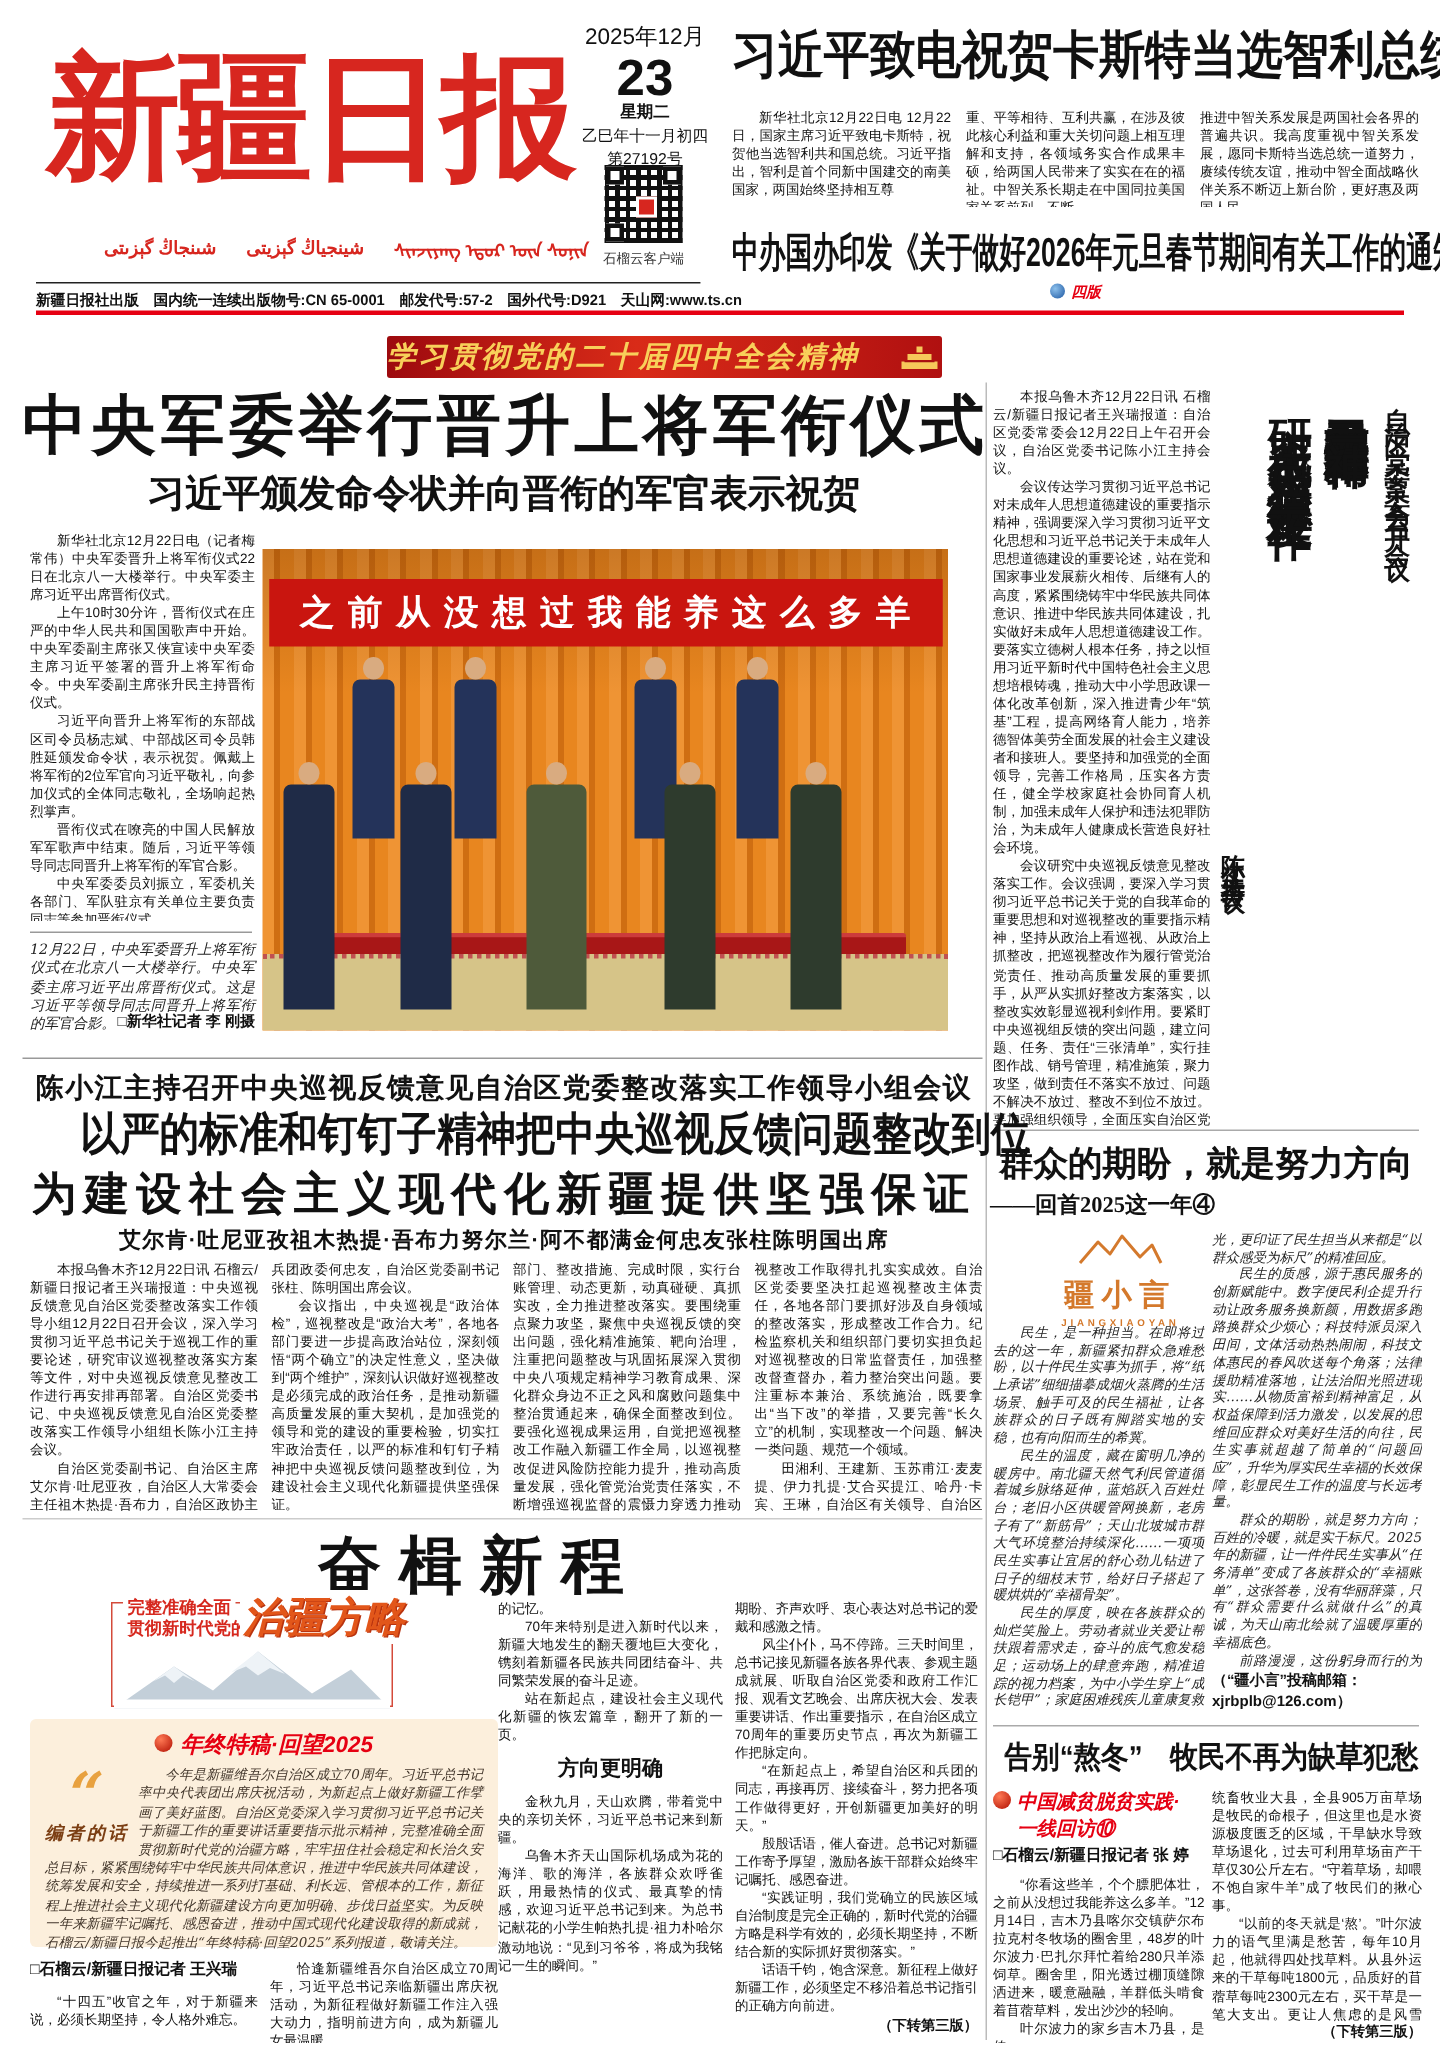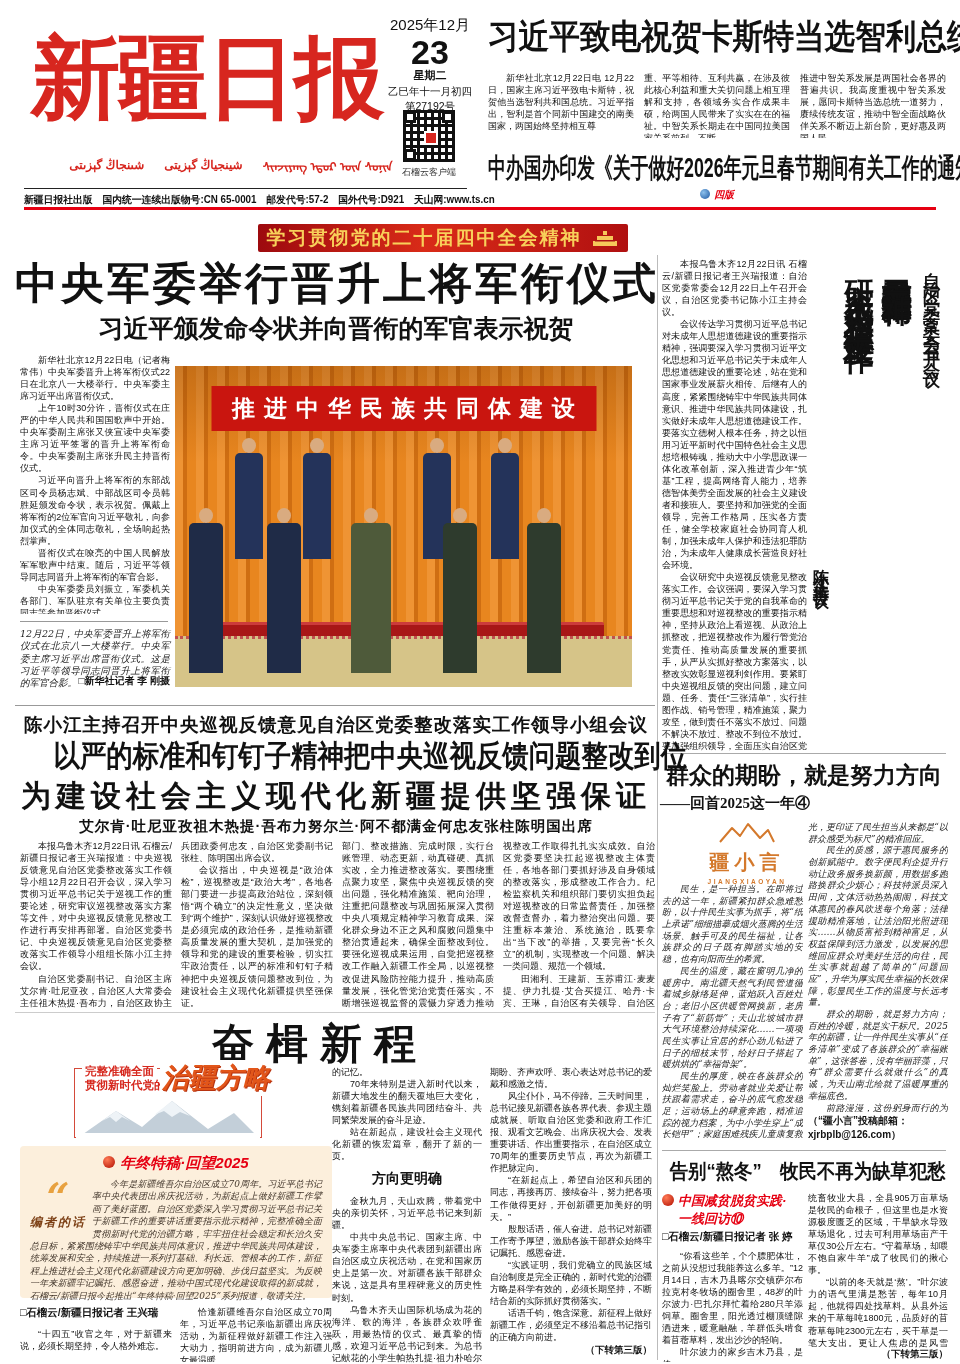--- a/index.html
+++ b/index.html
@@ -33,22 +33,22 @@
   .tr-col p{margin:0;text-indent:2em;}
   .tr-notice{left:488px;top:150px;width:460px;font-size:27px;font-weight:900;white-space:nowrap;
     transform:scaleX(.66);transform-origin:left;}
   .tr-pageref{left:488px;top:188px;width:458px;text-align:center;font-size:10px;}
   .globe-icon{display:inline-block;width:10px;height:10px;border-radius:50%;
     background:radial-gradient(circle at 35% 35%,#8cc0ec,#1c56a0);vertical-align:-1px;}
   .pageref-text{color:#e60012;font-weight:bold;font-style:italic;margin-left:4px;}
   .red-rule{left:24px;top:207px;width:912px;height:2.5px;background:#e60012;}
 
   
-  .banner{left:258px;top:224px;width:370px;height:28px;display:flex;align-items:center;justify-content:center;gap:8px;
-    background:linear-gradient(90deg,#9d0a0e,#d92b18 45%,#b01010);border-radius:2px;}
+  .banner{left:258px;top:224px;width:370px;height:28px;display:flex;align-items:center;justify-content:space-between;gap:8px;
+    background:linear-gradient(90deg,#9d0a0e,#d92b18 45%,#b01010);border-radius:2px;font-style:italic;}
   .banner-text{color:#f8d05a;font-weight:900;font-size:19px;letter-spacing:2px;white-space:nowrap;}
 
   
   .mil-headline{left:15px;top:255px;width:642px;text-align:center;font-size:43px;font-weight:900;
     letter-spacing:3px;white-space:nowrap;}
   .mil-subhead{left:15px;top:312px;width:642px;text-align:center;font-size:25px;font-weight:bold;
     font-family:"Liberation Serif",serif;white-space:nowrap;}
   .bodytext{font-size:9px;line-height:1.34;text-align:justify;}
   .bodytext p{margin:0;text-indent:2em;}
   .mil-body{left:20px;top:354px;width:150px;height:260px;overflow:hidden;}
@@ -220,21 +220,21 @@
       <p>上午10时30分许，晋衔仪式在庄严的中华人民共和国国歌声中开始。中央军委副主席张又侠宣读中央军委主席习近平签署的晋升上将军衔命令。中央军委副主席张升民主持晋衔仪式。</p>
       <p>习近平向晋升上将军衔的东部战区司令员杨志斌、中部战区司令员韩胜延颁发命令状，表示祝贺。佩戴上将军衔的2位军官向习近平敬礼，向参加仪式的全体同志敬礼，全场响起热烈掌声。</p>
       <p>晋衔仪式在嘹亮的中国人民解放军军歌声中结束。随后，习近平等领导同志同晋升上将军衔的军官合影。</p>
       <p>中央军委委员刘振立，军委机关各部门、军队驻京有关单位主要负责同志等参加晋衔仪式。</p>
     </div>
   <div class="abs mil-capline"></div>
   <div class="abs mil-caption">12月22日，中央军委晋升上将军衔仪式在北京八一大楼举行。中央军委主席习近平出席晋衔仪式。这是习近平等领导同志同晋升上将军衔的军官合影。</div>
   <div class="abs mil-credit">□新华社记者 李 刚摄</div>
 
   <div class="abs photo">
-    <div class="photo-banner">推进中华民族共同体建设</div>
+    <div class="photo-banner">之前从没想过我能养这么多羊</div>
     <div class="stage"></div>
     <div class="carpet"></div>
     <div class="person p-blue row-back" style="left:60px"></div>
     <div class="person p-blue row-back" style="left:128px"></div>
     <div class="person p-blue row-back" style="left:248px"></div>
     <div class="person p-blue row-back" style="left:316px"></div>
     <div class="person p-navy row-front" style="left:14px"></div>
     <div class="person p-navy row-front" style="left:92px"></div>
     <div class="person p-olive row-front" style="left:176px;width:40px"></div>
     <div class="person p-green row-front" style="left:268px"></div>
@@ -359,21 +359,20 @@
     </div>
   <div class="abs bodytext nj-colM1">
     <div>
         <p style="text-indent: 0px;">的记忆。</p>
         <p>70年来特别是进入新时代以来，新疆大地发生的翻天覆地巨大变化，镌刻着新疆各民族共同团结奋斗、共同繁荣发展的奋斗足迹。</p>
         <p>站在新起点，建设社会主义现代化新疆的恢宏篇章，翻开了新的一页。</p>
       </div>
     <div class="nj-subhead">方向更明确</div>
     <div>
         <p>金秋九月，天山欢腾，带着党中央的亲切关怀，习近平总书记来到新疆。</p>
-        <p>中共中央总书记、国家主席、中央军委主席率中央代表团到新疆出席自治区成立庆祝活动，在党和国家历史上是第一次。对新疆各族干部群众来说，这是具有里程碑意义的历史性时刻。</p>
         <p>乌鲁木齐天山国际机场成为花的海洋、歌的海洋，各族群众欢呼雀跃，用最热情的仪式、最真挚的情感，欢迎习近平总书记到来。为总书记献花的小学生帕热扎提·祖力朴哈尔激动地说：“见到习爷爷，将成为我铭记一生的瞬间。”</p>
       </div>
   </div>
   <div class="abs bodytext nj-colM2">
       <p style="text-indent: 0px;">期盼、齐声欢呼、衷心表达对总书记的爱戴和感激之情。</p>
       <p>风尘仆仆，马不停蹄。三天时间里，总书记接见新疆各族各界代表、参观主题成就展、听取自治区党委和政府工作汇报、观看文艺晚会、出席庆祝大会、发表重要讲话、作出重要指示，在自治区成立70周年的重要历史节点，再次为新疆工作把脉定向。</p>
       <p>“在新起点上，希望自治区和兵团的同志，再接再厉、接续奋斗，努力把各项工作做得更好，开创新疆更加美好的明天。”</p>
       <p>殷殷话语，催人奋进。总书记对新疆工作寄予厚望，激励各族干部群众始终牢记嘱托、感恩奋进。</p>
       <p>“实践证明，我们党确立的民族区域自治制度是完全正确的，新时代党的治疆方略是科学有效的，必须长期坚持，不断结合新的实际抓好贯彻落实。”</p>
       <p>话语千钧，饱含深意。新征程上做好新疆工作，必须坚定不移沿着总书记指引的正确方向前进。</p>

